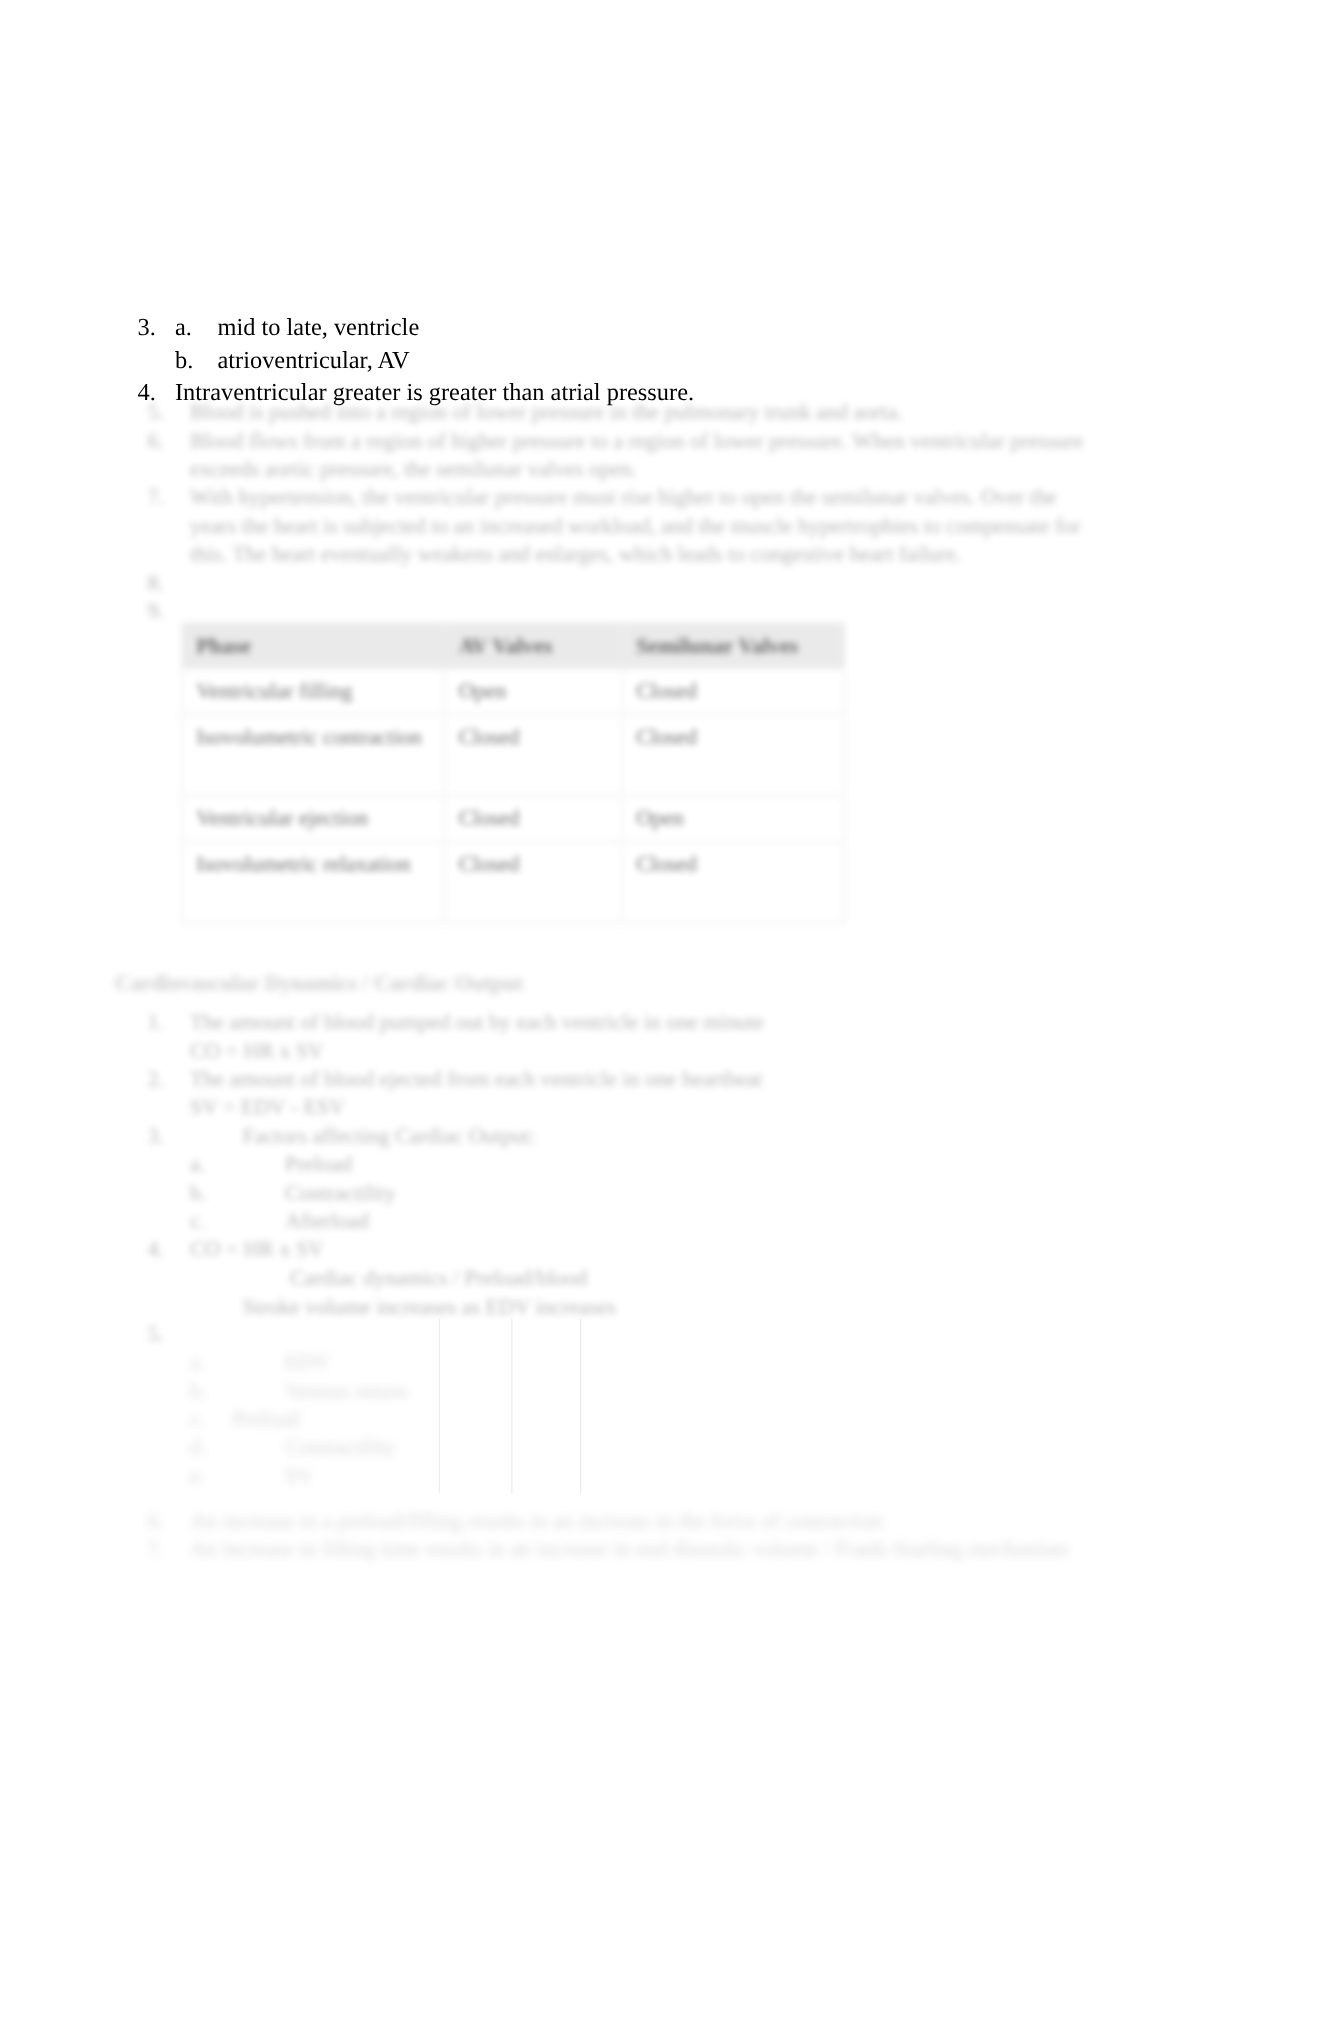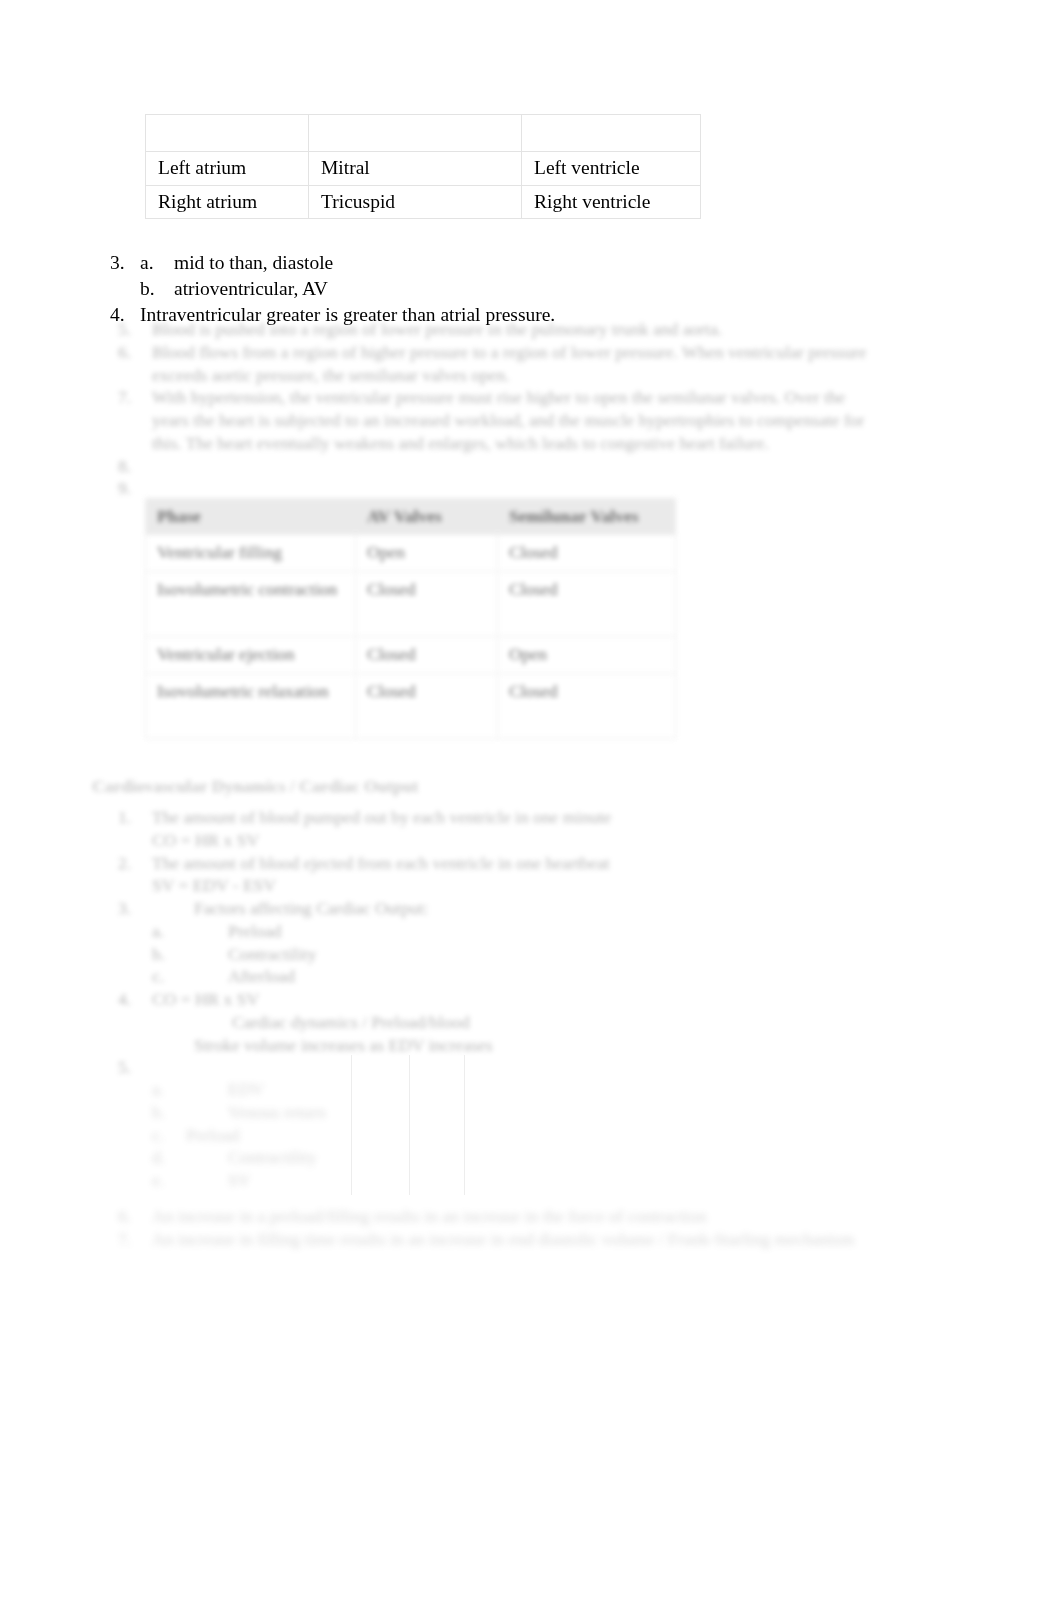--- a/index.html
+++ b/index.html
@@ -148,46 +148,27 @@
     position: absolute;
     width: 1px;
     background: #ededed;
   }
 </style>
 </head>
 <body>
 
 <div class="page">
 
-  <table id="valve-table" class="doc-table">
-    <tbody>
-      <tr class="spacer-row">
-        <td class="c0"></td>
-        <td class="c1"></td>
-        <td class="c2"></td>
-      </tr>
-      <tr>
-        <td class="c0">Left atrium</td>
-        <td class="c1">Mitral</td>
-        <td class="c2">Left ventricle</td>
-      </tr>
-      <tr>
-        <td class="c0">Right atrium</td>
-        <td class="c1">Tricuspid</td>
-        <td class="c2">Right ventricle</td>
-      </tr>
-    </tbody>
-  </table>
 
   <div id="sharp-list" class="list-block">
 
     <div class="li-row">
       <span class="li-num">3.</span>
       <span class="li-letter">a.</span>
-      <span class="li-text">mid to than, diastole</span>
+      <span class="li-text">mid to late, ventricle</span>
     </div>
 
     <div class="li-row">
       <span class="li-indent"></span>
       <span class="li-letter">b.</span>
       <span class="li-text">atrioventricular, AV</span>
     </div>
 
     <div class="li-row">
       <span class="li-num">4.</span>

